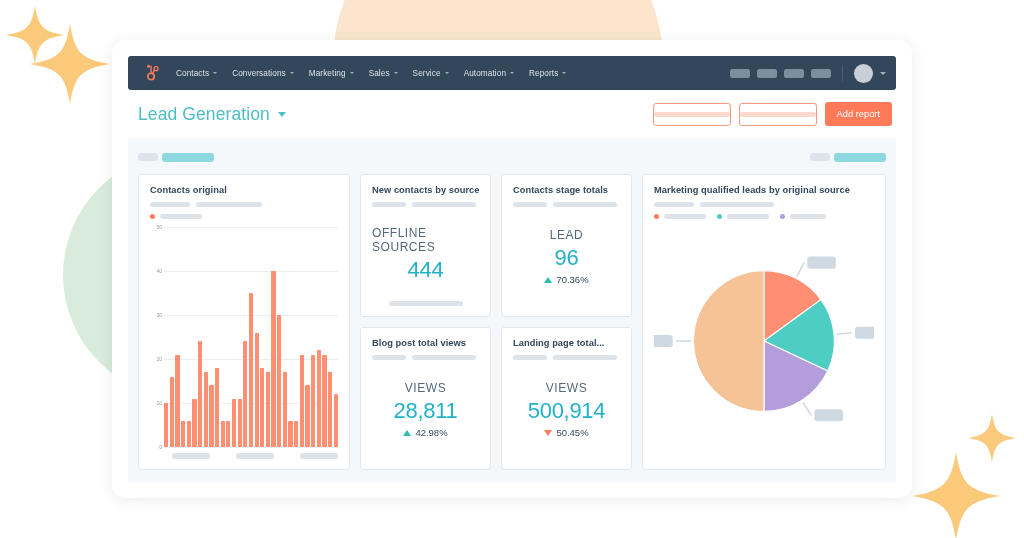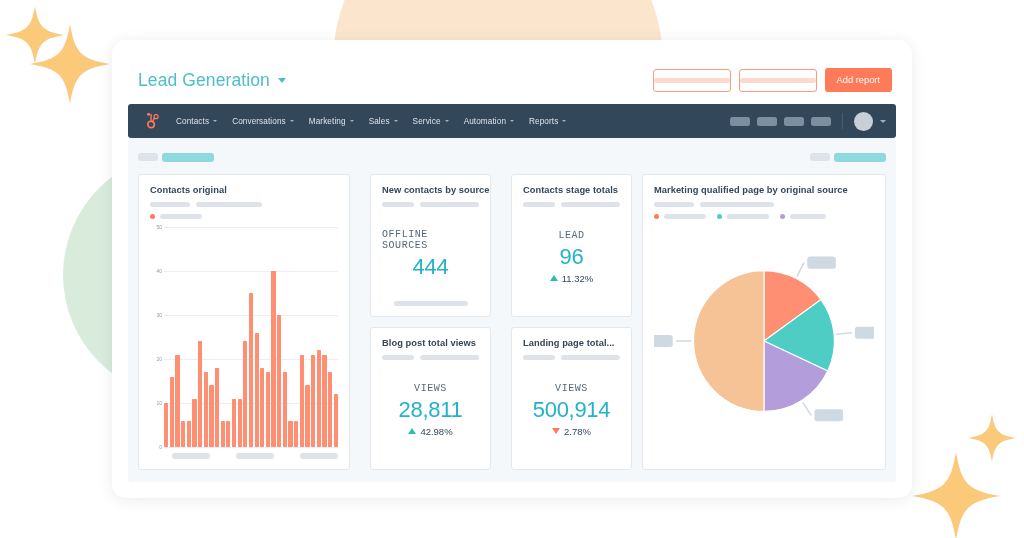--- a/index.html
+++ b/index.html
@@ -151,26 +151,26 @@
   #bars {
     position: absolute; left: 14px; right: 0; bottom: 0; top: 0;
     display: flex; align-items: flex-end; gap: 1.4px;
   }
   .bar { flex: 1; background: #FF8F73; border-radius: .5px; }
   #xaxis-phs { display: flex; gap: 26px; margin: 6px 0 0 22px; }
   #xaxis-phs .ph { width: 40px; height: 6px; }
 
   
   .kpi-col { width: 131px; display: flex; flex-direction: column; gap: 10px; }
-  .kpi-card { flex: 1; margin-left: 10px; }
+  .kpi-card { flex: 1; }
   .kpi-body {
     flex: 1; display: flex; flex-direction: column;
     align-items: center; justify-content: center; gap: 3px;
   }
-  .kpi-label { font-size: 10px; color: #55687A; letter-spacing: .55px; font-family: Liberation Mono, monospace; }
+  .kpi-label { font-size: 12px; color: #55687A; letter-spacing: .55px; }
   .kpi-value { font-size: 22px; color: #23B2C7; font-weight: 400; letter-spacing: -.3px; }
   .kpi-delta { display: flex; align-items: center; gap: 4px; font-size: 9.5px; color: #33475B; }
   .tri-up {
     width: 0; height: 0;
     border-left: 4.2px solid transparent;
     border-right: 4.2px solid transparent;
     border-bottom: 6px solid #2BBFA8;
   }
   .tri-down {
     width: 0; height: 0;
@@ -208,35 +208,20 @@
   </div>
   <div class="sparkle" style="left:968px; top:414px;">
     <svg width="48" height="48" viewBox="0 0 100 100">
         <path d="M50 0 C56 36 64 44 100 50 C64 56 56 64 50 100 C44 64 36 56 0 50 C36 44 44 36 50 0 Z" fill="#FBC97A"></path>
       </svg>
   </div>
 </div>
 
 <div id="app-window">
 <div class="window-inner">
-
-  <div id="page-header">
-    <div>
-      <span id="page-title">Lead Generation</span><i class="title-caret"></i>
-    </div>
-    <div class="header-actions">
-      <div class="btn-ghost">
-        <span class="bar"></span>
-      </div>
-      <div class="btn-ghost small">
-        <span class="bar"></span>
-      </div>
-      <div class="btn-primary">Add report</div>
-    </div>
-  </div>
 
   <div id="topnav">
     <span class="logo">
       <svg width="20" height="20" viewBox="0 0 32 32">
         <circle cx="22.5" cy="9" r="3.2" fill="none" stroke="#FF7A59" stroke-width="2"></circle>
         <circle cx="14.5" cy="21.5" r="5.2" fill="none" stroke="#FF7A59" stroke-width="2.6"></circle>
         <path d="M14.5 16.3 L14.5 5.5" stroke="#FF7A59" stroke-width="2.2" stroke-linecap="round"></path>
         <path d="M19.9 11.2 L16.6 17.4" stroke="#FF7A59" stroke-width="2.2" stroke-linecap="round"></path>
         <circle cx="10.5" cy="5.2" r="2.4" fill="#FF7A59"></circle>
       </svg>
@@ -274,20 +259,35 @@
     </div>
 
     <div class="nav-right">
       <span class="nav-pill"></span>
       <span class="nav-pill"></span>
       <span class="nav-pill"></span>
       <span class="nav-pill"></span>
       <span class="nav-divider"></span>
       <span class="avatar"></span>
       <i class="caret-avatar"></i>
+    </div>
+  </div>
+
+  <div id="page-header">
+    <div>
+      <span id="page-title">Lead Generation</span><i class="title-caret"></i>
+    </div>
+    <div class="header-actions">
+      <div class="btn-ghost">
+        <span class="bar"></span>
+      </div>
+      <div class="btn-ghost small">
+        <span class="bar"></span>
+      </div>
+      <div class="btn-primary">Add report</div>
     </div>
   </div>
 
   <div id="dashboard">
 
     <div id="dash-toolbar">
       <span class="toolbar-group">
         <span class="pill-grey"></span>
         <span class="pill-teal"></span>
       </span>
@@ -399,44 +399,44 @@
           <div class="card-title">Contacts stage totals</div>
           <div class="ph-row">
             <span class="ph" style="width:34px"></span>
             <span class="ph" style="width:64px"></span>
           </div>
           <div class="kpi-body">
             <div class="kpi-label">LEAD</div>
             <div class="kpi-value">96</div>
             <div class="kpi-delta">
               <i class="tri-up"></i>
-              <span>11.32%</span>
+              <span>70.36%</span>
             </div>
           </div>
         </div>
 
         <div class="card kpi-card">
           <div class="card-title">Landing page total...</div>
           <div class="ph-row">
             <span class="ph" style="width:34px"></span>
             <span class="ph" style="width:64px"></span>
           </div>
           <div class="kpi-body">
             <div class="kpi-label">VIEWS</div>
             <div class="kpi-value">500,914</div>
             <div class="kpi-delta">
               <i class="tri-down"></i>
-              <span>2.78%</span>
+              <span>50.45%</span>
             </div>
           </div>
         </div>
       </div>
 
       <div class="card col-pie">
-        <div class="card-title">Marketing qualified page by original source</div>
+        <div class="card-title">Marketing qualified leads by original source</div>
         <div class="ph-row">
           <span class="ph" style="width:40px"></span>
           <span class="ph" style="width:74px"></span>
         </div>
         <div class="legend-row">
           <span class="legend-dot" style="background:#FF7A59"></span>
           <span class="legend-bar" style="width:42px"></span>
           <span class="legend-dot" style="background:#4ECDC4;margin-left:6px"></span>
           <span class="legend-bar" style="width:42px"></span>
           <span class="legend-dot" style="background:#B39DDB;margin-left:6px"></span>

